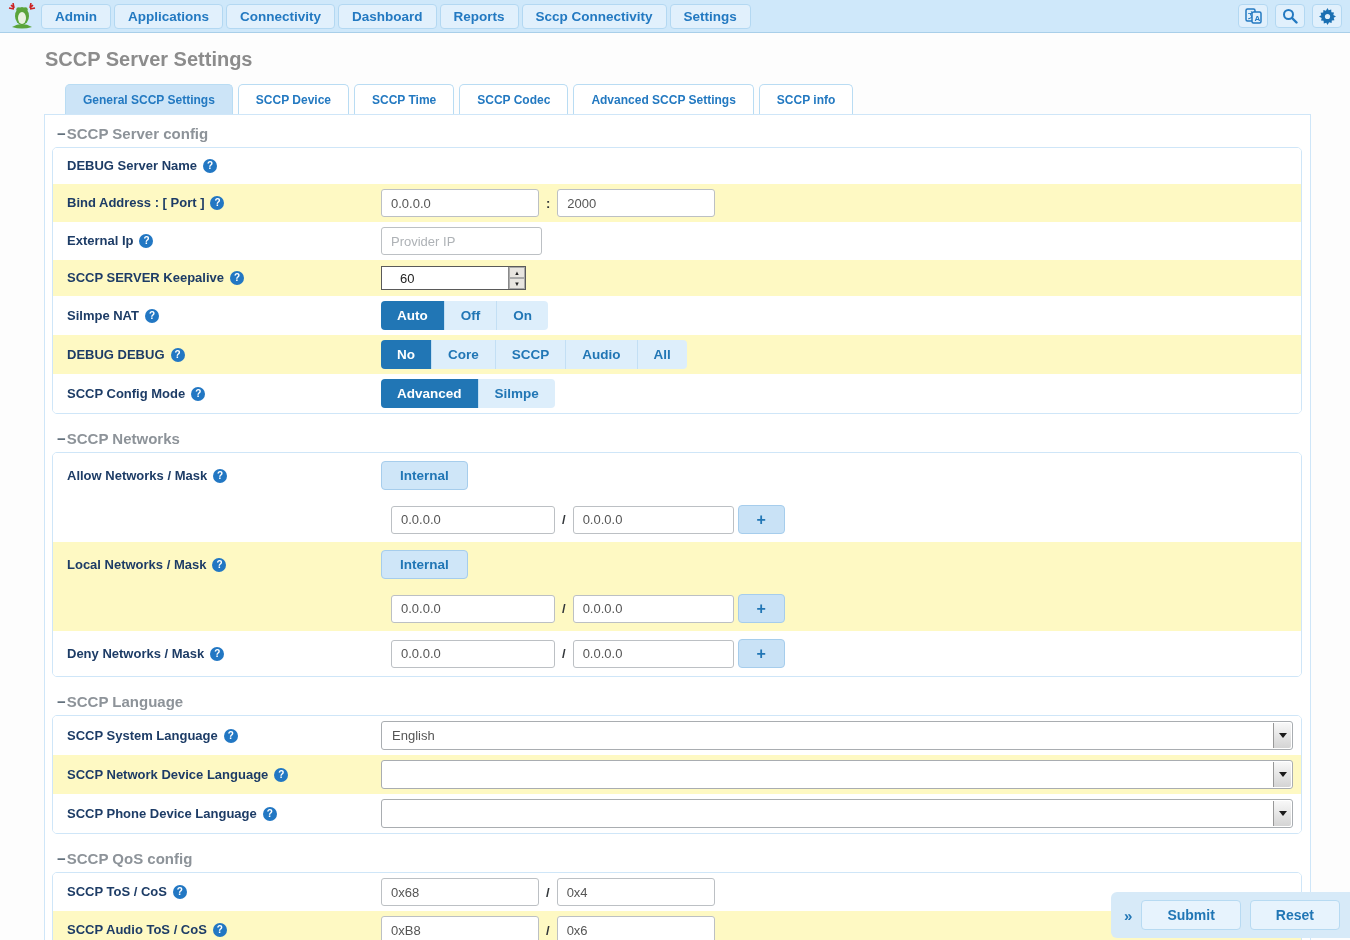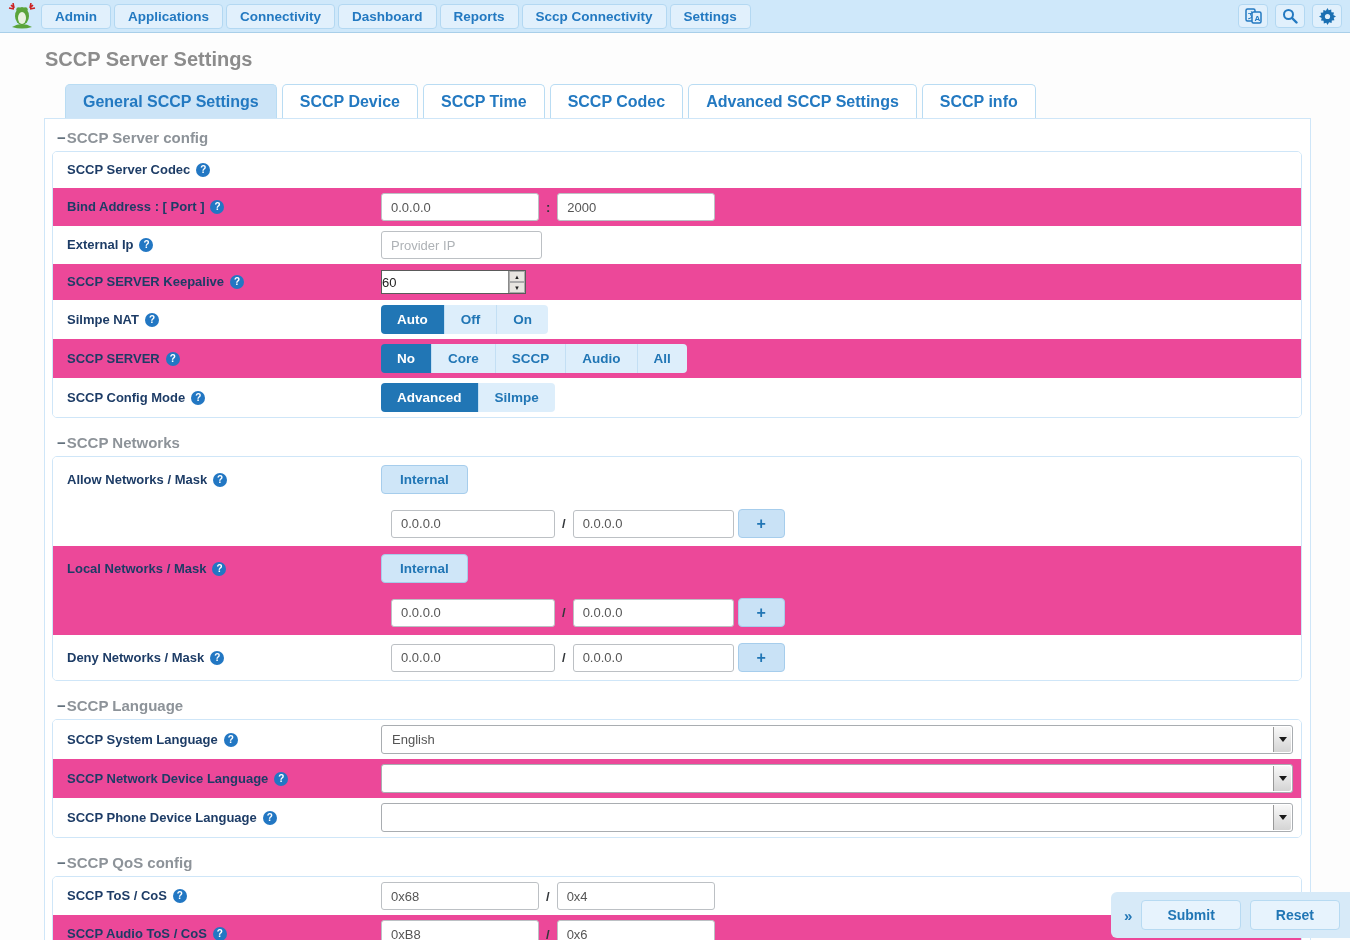--- a/index.html
+++ b/index.html
@@ -14,54 +14,54 @@
             color:#2379c1; font-weight:bold; font-size:13.5px; padding:3px 13px;
             cursor:pointer; white-space:nowrap; line-height:17px; }
   .nav-right { margin-left:auto; display:flex; gap:7px; padding-right:2px; }
   .iconbtn { background:#e1f0fc; border:1px solid #b3d8f2; border-radius:4px;
              width:30px; height:24px; display:flex; align-items:center; justify-content:center; cursor:pointer; }
 
   
   .page-title { color:#8c8c8c; font-size:20px; font-weight:bold; margin:15px 0 13px 45px; }
   .tabs { display:flex; gap:5px; margin-left:65px; position:relative; z-index:2; }
   .tab { background:#ffffff; border:1px solid #b9dcf3; border-bottom:none;
-         border-radius:5px 5px 0 0; color:#2379c1; font-size:16px; font-weight:bold;
+         border-radius:5px 5px 0 0; color:#2379c1; font-size:12px; font-weight:bold;
          padding:8px 17px 7px 17px; cursor:pointer; white-space:nowrap; }
   .tab.active { background:#cce4f7; }
   .tab-panel { margin-left:44px; width:1267px; border:1px solid #cfe6f8; border-bottom:none;
                min-height:795px; background:#fff; padding-top:4px; position:relative; z-index:1; }
 
   
   .sec-title { color:#8d9399; font-size:15px; font-weight:bold; padding:6px 0 5px 12px;
                display:flex; align-items:center; }
   .collapse { color:#5c6b78; font-weight:bold; margin-right:1px; cursor:pointer; font-size:15px; }
   .rows { border:1px solid #cfe6f8; border-radius:5px; margin:0 8px 10px 7px; overflow:hidden; background:#fff; }
   .row { display:flex; align-items:center; padding:5px 8px; min-height:36px; background:#fff; }
-  .row.alt { background:#ec4899; }
+  .row.alt { background:#fef9c3; }
   .row.top { align-items:flex-start; padding-top:8px; padding-bottom:8px; }
   .lbl { width:320px; flex-shrink:0; color:#1d3c66; font-size:13px; font-weight:bold;
          padding-left:6px; display:flex; align-items:center; gap:6px; line-height:16px; }
   .row.top .lbl { padding-top:7px; }
   .help { width:14px; height:14px; border-radius:50%; background:#2277c3; color:#fff;
           font-size:10px; font-weight:bold; display:inline-flex; align-items:center;
           justify-content:center; flex-shrink:0; cursor:pointer; line-height:14px; }
   .ctl { flex:1; display:flex; align-items:center; min-width:0; }
 
   
   .inp { height:28px; border:1px solid #bcc0c4; border-radius:3px; background:#fff;
          color:#555; font-size:13px; padding:0 9px; font-family:"Liberation Sans", sans-serif; }
   .inp::placeholder { color:#aeb2b6; }
   .inp.wide { width:100%; }
   .inp.w158 { width:158px; }
   .sep { font-weight:bold; color:#33373b; margin:0 7px; font-size:13px; }
 
   
   .spin { width:145px; height:24px; border:1px solid #5a5a5a; background:#fff;
           display:flex; align-items:stretch; }
-  .spin input { flex:1; border:none; outline:none; font-size:13px; color:#222; padding-left:0;
+  .spin input { flex:1; border:none; outline:none; font-size:13px; color:#222; padding-left:18px;
                 font-family:"Liberation Sans", sans-serif; min-width:0; }
   .spin .col { width:17px; display:flex; flex-direction:column; border-left:1px solid #8a8a8a; }
   .spin .sb { flex:1; background:#e8e5e0; border:1px solid #aaa; font-size:6px; color:#222;
               display:flex; align-items:center; justify-content:center; cursor:pointer; line-height:6px; }
 
   
   .btn-group { display:inline-flex; border-radius:4px; overflow:hidden; }
   .seg { background:#ddeefb; color:#2176b5; font-size:13.5px; font-weight:bold;
          border:none; padding:7px 16px; cursor:pointer; border-right:1px solid #c3dff4;
          font-family:Liberation Sans, sans-serif; line-height:15px; }
@@ -159,21 +159,21 @@
 <div class="tab-panel">
 
   <div class="sec-title">
     <span class="collapse">−</span>
     <span>SCCP Server config</span>
   </div>
   <div class="rows">
 
     <div class="row">
       <div class="lbl">
-        <span>SCCP Server Codec</span>
+        <span>DEBUG Server Name</span>
         <span class="help">?</span>
       </div>
     </div>
 
     <div class="row alt">
       <div class="lbl">
         <span>Bind Address : [ Port ]</span>
         <span class="help">?</span>
       </div>
       <div class="ctl">
@@ -218,21 +218,21 @@
         <div class="btn-group">
           <button class="seg selected">Auto</button>
           <button class="seg">Off</button>
           <button class="seg">On</button>
         </div>
       </div>
     </div>
 
     <div class="row alt">
       <div class="lbl">
-        <span>SCCP SERVER</span>
+        <span>DEBUG DEBUG</span>
         <span class="help">?</span>
       </div>
       <div class="ctl">
         <div class="btn-group">
           <button class="seg selected">No</button>
           <button class="seg">Core</button>
           <button class="seg">SCCP</button>
           <button class="seg">Audio</button>
           <button class="seg">All</button>
         </div>

